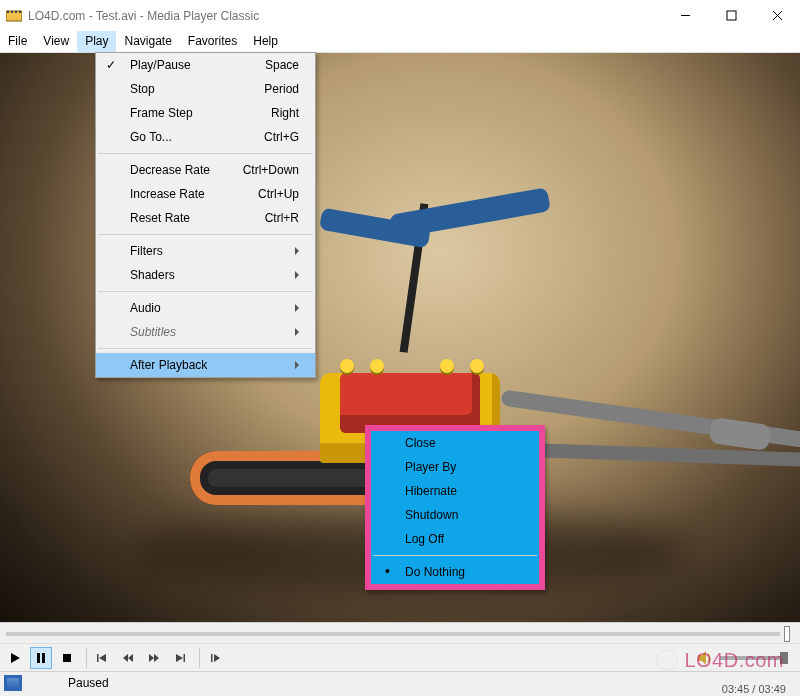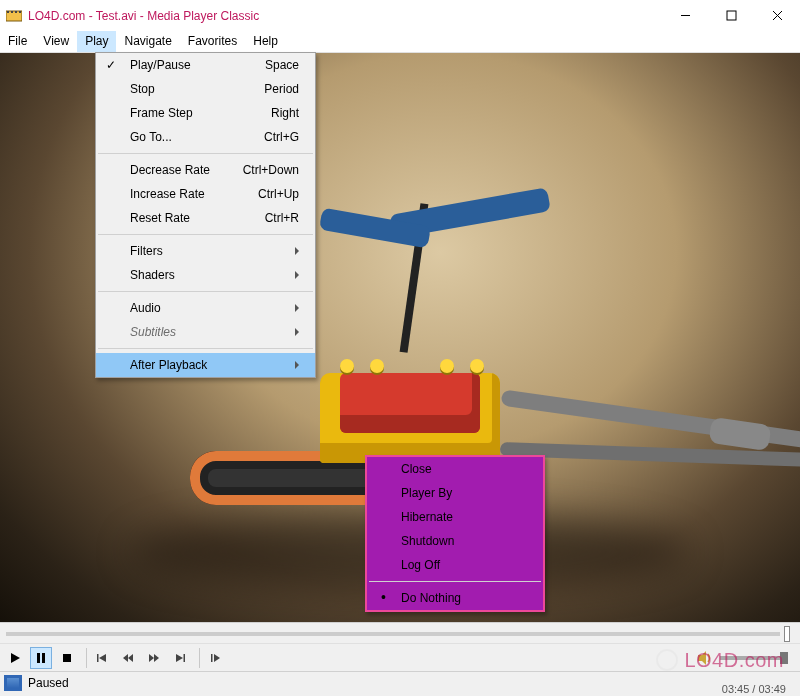--- a/index.html
+++ b/index.html
@@ -1,21 +1,21 @@
 <!DOCTYPE html>
 <html><head>
   <meta charset="utf-8">
   <style>
     * { margin: 0; padding: 0; box-sizing: border-box; font-family: "Segoe UI", Tahoma, sans-serif; }
     body { width: 800px; height: 696px; background: #f0f0f0; overflow: hidden; position: relative; }
 
     
     .titlebar { height: 31px; background: #fff; display: flex; align-items: center; position: relative; border-bottom: 0; }
     .app-icon { width: 16px; height: 16px; margin: 0 6px 0 6px; display:flex; align-items:center; justify-content:center;}
-    .title { font-size: 12px; color: #be185d; flex: 1; }
+    .title { font-size: 12px; color: #737373; flex: 1; }
     .win-controls { display: flex; height: 31px; }
     .win-btn { width: 46px; display: flex; align-items: center; justify-content: center; color: #000;}
     .win-btn svg { stroke: #000; fill: none; stroke-width: 1; }
 
     
     .menubar { height: 22px; background: #fff; display: flex; font-size: 12px; border-bottom: 1px solid #e0e0e0; }
     .menubar-item { padding: 3px 8px; cursor: default; }
     .menubar-item.active { background: #cce8ff; }
 
     
@@ -44,21 +44,21 @@
     .dropdown { position: absolute; left: 95px; top: 52px; width: 221px; background: #f0f0f0; border: 1px solid #a0a0a0; box-shadow: 2px 3px 4px rgba(0,0,0,.3); font-size: 12px; z-index:10;}
     .dd-item { position: relative; height: 24px; line-height: 24px; padding: 0 28px 0 34px; cursor: default; white-space:nowrap;}
     .dd-item.checked::before { content: "✓"; position: absolute; left: 10px; font-size: 12px; }
     .dd-item.has-sub::after { content: ""; position: absolute; right: 12px; top: 8px; border: 4px solid transparent; border-left-color: #555; }
     .dd-item.highlight { background: #90c8f6; }
     .dd-item.disabled { color: #6d6d6d; font-style: italic; }
     .dd-short { position:absolute; right:16px; }
     .dd-sep { height: 1px; background: #d0d0d0; margin: 4px 2px; }
 
     
-    .submenu { position: absolute; left: 365px; top: 455px; width: 180px; background: #a21caf; border: 2px solid #ec4899; box-shadow: 2px 3px 4px rgba(0,0,0,.3); font-size: 12px; z-index:11;}
+    .submenu { position: absolute; left: 365px; top: 425px; width: 180px; background: #0ea5e9; border: 6px solid #ec4899; box-shadow: 2px 3px 4px rgba(0,0,0,.3); font-size: 12px; z-index:11;}
     .sm-item { height: 24px; line-height: 24px; padding: 0 10px 0 34px; position:relative;}
     .sm-item.dot::before { content:"•"; position:absolute; left:14px; font-size:14px; line-height:22px;}
     
     
     .seekbar { height: 21px; background: #f0f0f0; position:relative; border-top:1px solid #d0d0d0;}
     .seek-track { position:absolute; left:6px; right:20px; top:9px; height:4px; background:#ccc; }
     .seek-marker { position:absolute; right:10px; top:3px; width:6px; height:16px; border:1px solid #888; background:#fff;}
 
     
     .transport { height: 28px; background:#f0f0f0; display:flex; align-items:center; padding: 0 4px; border-top:1px solid #e0e0e0;}
@@ -68,21 +68,21 @@
     .tsep { width:1px; height:20px; background:#c8c8c8; margin:0 4px;}
     .vol { margin-left:auto; display:flex; align-items:center;}
     .vol-icon { width:18px; height:18px; margin-right:6px;}
     .vol-track { width:64px; height:4px; background:#aaa; margin-right:12px; position:relative;}
     .vol-knob{position:absolute; right:-4px; top:-4px; width:8px;height:12px;background:#777;}
 
     
     .statusbar { height: 23px; background:#f0f0f0; border-top: 1px solid #d0d0d0; display:flex; align-items:center; font-size:12px;}
     .status-icon { width:18px; height:16px; background:#3067b5; margin:0 6px 0 4px; position:relative;}
     .status-icon::after{content:"";position:absolute;inset:3px;background:linear-gradient(#5a8fd0,#3067b5);}
-    .status-text { flex:1;}
+    .status-text { flex:1;margin-left:40px;}
     .status-time { padding-right:14px; color:#555; font-size:11px;margin-top:12px;}
 
     
     .watermark { position:absolute; right:16px; bottom:24px; color:#be185d; font-size:20px; letter-spacing:.5px; opacity:.6; font-weight:300;}
     .watermark .globe{display:inline-block;width:22px;height:22px;border:2px solid #e6e6e6;border-radius:50%;vertical-align:-4px;margin-right:6px;}
   </style>
 </head>
 <body>
 
 <div class="titlebar">

